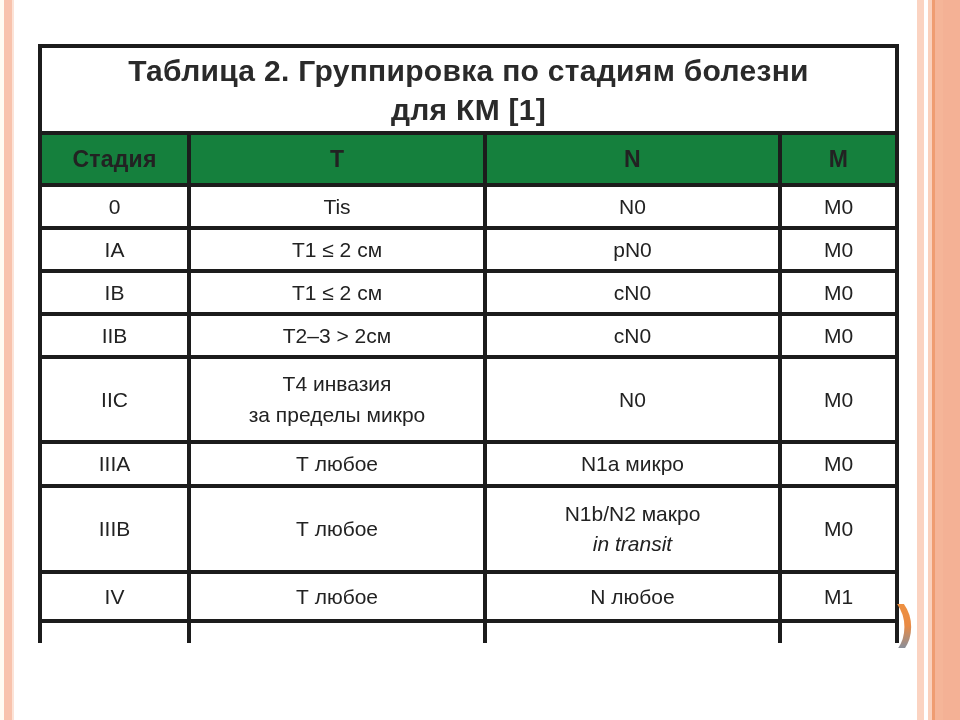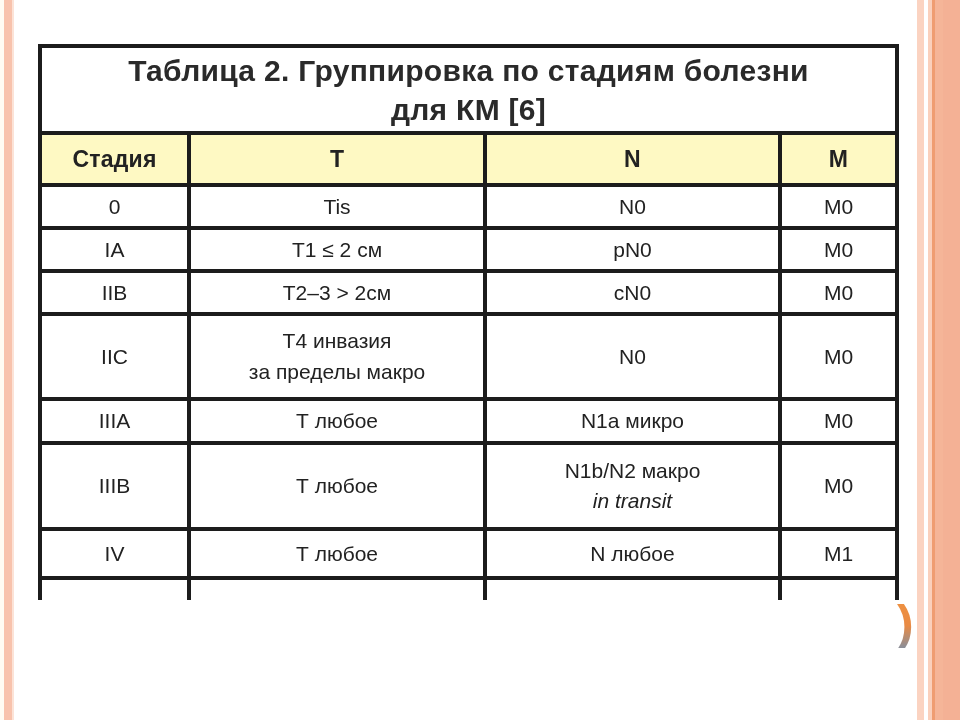--- a/index.html
+++ b/index.html
@@ -40,21 +40,21 @@
   .title-cell {
     height: 83px;
     background: #ffffff;
     font-size: 30px;
     font-weight: bold;
     line-height: 1.3;
     letter-spacing: 0.3px;
     color: #2a2a2a;
   }
   tr.header-row th {
-    background: #fef9c3;
+    background: #15803d;
     font-size: 23px;
     font-weight: bold;
     height: 48px;
     letter-spacing: 0.2px;
   }
   tbody td { font-size: 21px; font-weight: 500; }
   tr.r-std td  { height: 39px; }
   tr.r-iiia td { height: 40px; }
   tr.r-tall td { height: 81px; }
   tr.r-tall2 td{ height: 82px; }
@@ -96,21 +96,21 @@
       <colgroup>
         <col style="width:149px">
         <col style="width:296px">
         <col style="width:295px">
         <col style="width:117px">
       </colgroup>
       <thead>
         <tr>
           <th colspan="4" class="title-cell">
             <div>Таблица 2. Группировка по стадиям болезни</div>
-            <div>для КМ [6]</div>
+            <div>для КМ [1]</div>
           </th>
         </tr>
         <tr class="header-row">
           <th>Стадия</th>
           <th>T</th>
           <th>N</th>
           <th>M</th>
         </tr>
       </thead>
       <tbody>
@@ -120,30 +120,36 @@
           <td>N0</td>
           <td>М0</td>
         </tr>
         <tr class="r-std">
           <td>IA</td>
           <td>Т1 ≤ 2 см</td>
           <td>pN0</td>
           <td>М0</td>
         </tr>
         <tr class="r-std">
+          <td>IB</td>
+          <td>Т1 ≤ 2 см</td>
+          <td>cN0</td>
+          <td>М0</td>
+        </tr>
+        <tr class="r-std">
           <td>IIB</td>
           <td>Т2–3 &gt; 2см</td>
           <td>cN0</td>
           <td>М0</td>
         </tr>
         <tr class="r-tall">
           <td>IIC</td>
           <td>
             <div class="cell-line">Т4 инвазия</div>
-            <div class="cell-line">за пределы макро</div>
+            <div class="cell-line">за пределы микро</div>
           </td>
           <td>N0</td>
           <td>М0</td>
         </tr>
         <tr class="r-iiia">
           <td>IIIA</td>
           <td>Т любое</td>
           <td>N1a микро</td>
           <td>М0</td>
         </tr>

